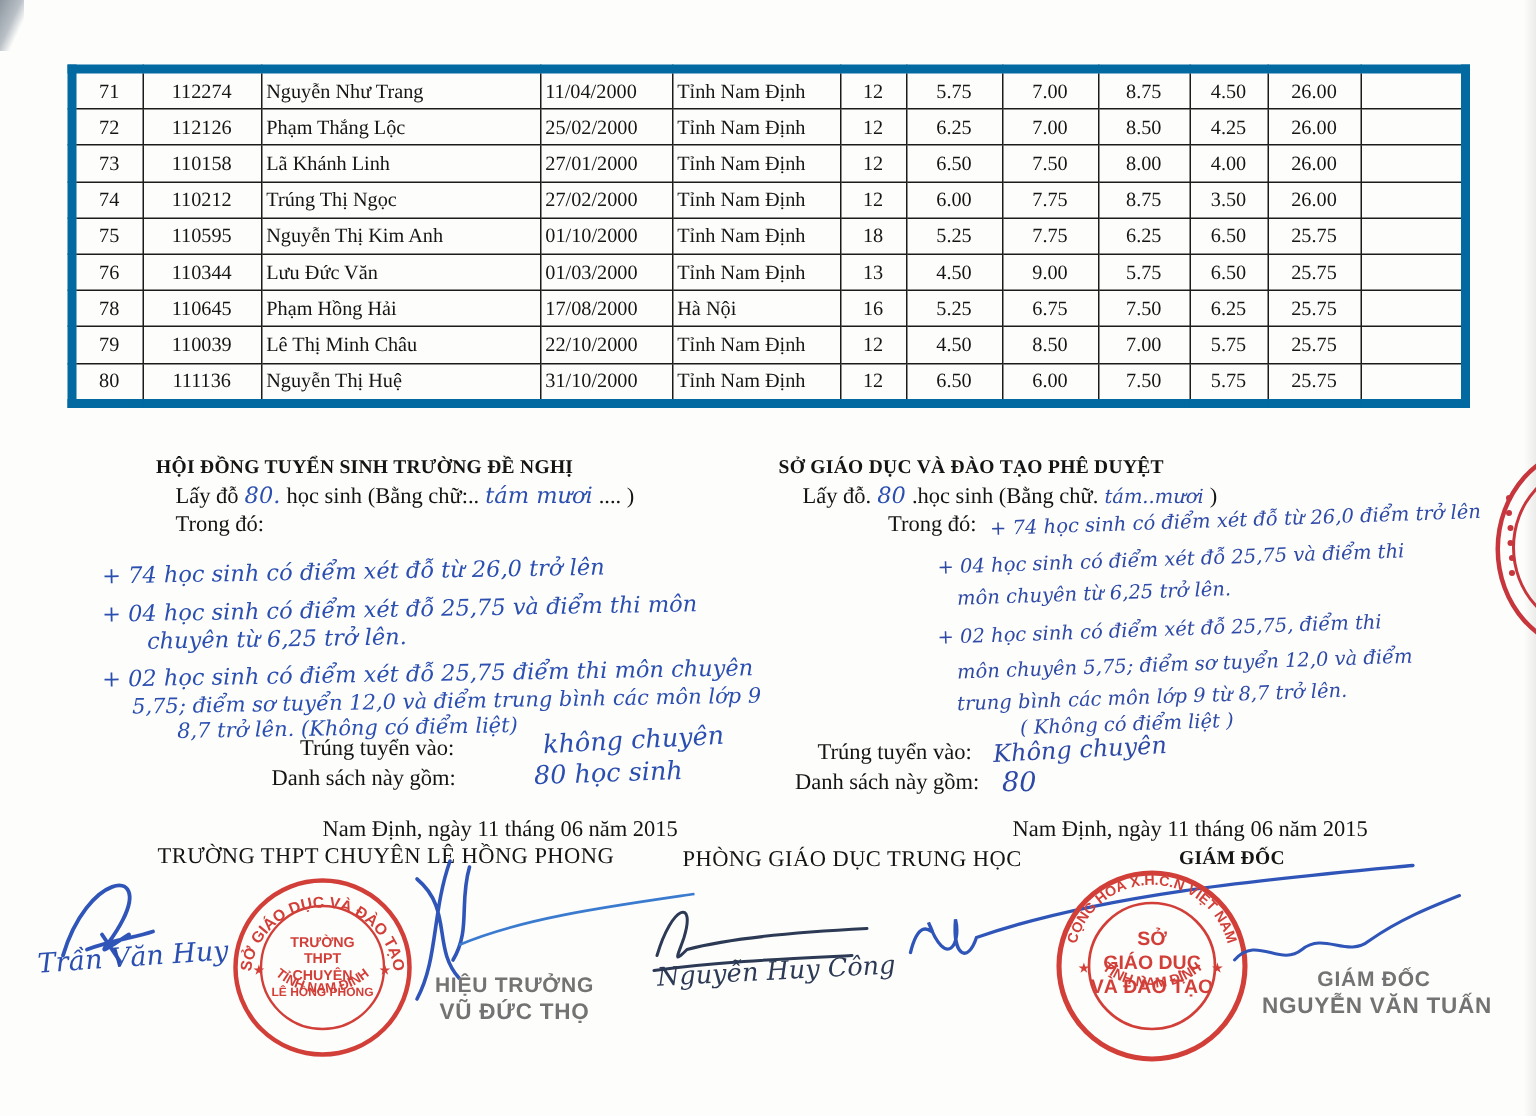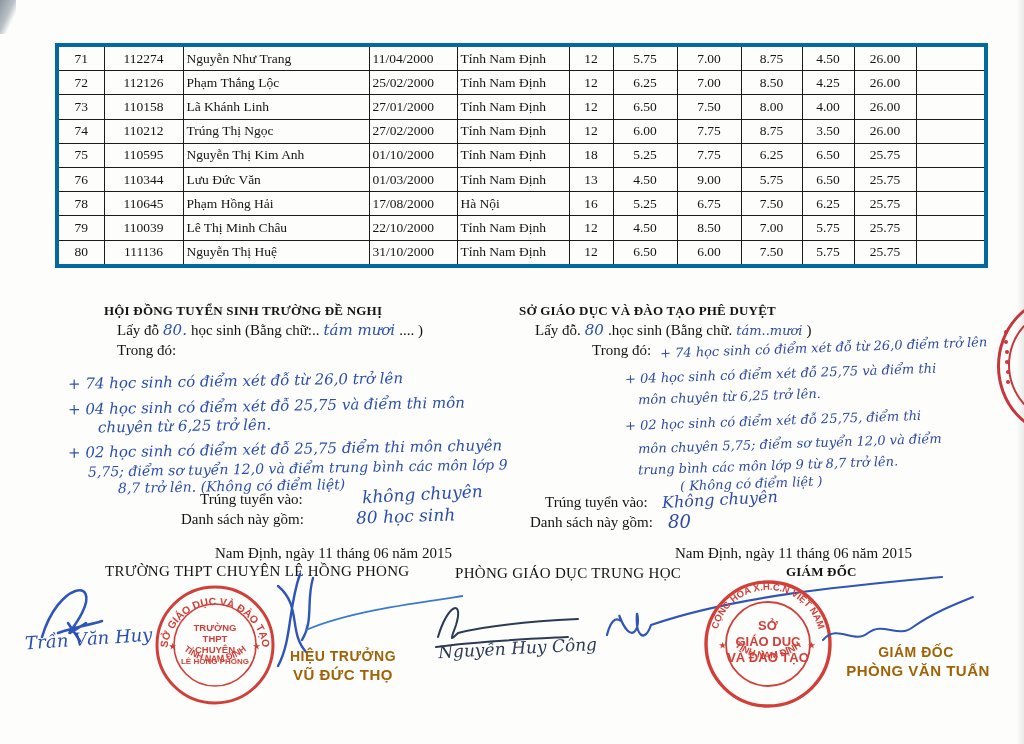--- a/index.html
+++ b/index.html
@@ -4,33 +4,33 @@
 <style>
   html,body{margin:0;padding:0;background:#e8e8e6;}
   #page{position:relative;width:1024px;height:744px;background:#fdfdfb;overflow:hidden;
         font-family:"Liberation Serif", serif;color:#151515;}
   
   .corner-sliver{position:absolute;left:0;top:0;width:16px;height:34px;
     background:linear-gradient(115deg,#8d97a0 0%,#b9c0c6 45%,rgba(255,255,255,0) 70%);}
   .right-shade{position:absolute;right:0;top:0;width:8px;height:744px;background:linear-gradient(90deg,rgba(0,0,0,0),rgba(0,0,0,.07));}
 
   
-  table.scores{position:absolute;left:55px;top:43px;width:929px;border-collapse:collapse;
-    table-layout:fixed;border:4px solid #0369a1;}
+  table.scores{position:absolute;left:45px;top:43px;width:929px;border-collapse:collapse;
+    table-layout:fixed;border:6px solid #0369a1;}
   table.scores td{border:1px solid #1b1b1b;height:23.2px;font-size:13.5px;
     padding:0 3px;white-space:nowrap;overflow:hidden;}
   td.c{text-align:center;}
   td.l{text-align:left;padding-left:5px;margin-left:32px;}
 
   .abs{position:absolute;white-space:nowrap;}
   .pt{font-size:15px;color:#141414;}
   .ptb{font-size:13px;font-weight:bold;color:#141414;letter-spacing:.2px;}
   .hw{font-family:"DejaVu Serif", serif;font-style:italic;color:#2b4fb0;font-size:15px;}
   .hw2{font-family:"DejaVu Serif", serif;font-style:italic;color:#2e4aa6;font-size:13px;}
-  .redname{font-family:"Liberation Sans", sans-serif;font-weight:bold;color:#a16207;
+  .redname{font-family:"Liberation Sans", sans-serif;font-weight:bold;color:#737373;
     letter-spacing:.5px;text-align:center;}
   svg{position:absolute;overflow:visible;}
   .stamp-text{font-family:"Liberation Sans", sans-serif;font-weight:bold;fill:#d23f39;}
 
   
   .edge-stamp{position:absolute;left:997px;top:297px;width:118px;height:132px;
     border:3px solid #c6363c;border-radius:50%;}
   .edge-stamp-inner{position:absolute;left:1008px;top:310px;width:96px;height:106px;
     border:2px solid #c6363c;border-radius:50%;}
   .edge-dots{position:absolute;left:1004px;top:330px;width:4px;height:4px;background:#c6363c;border-radius:2px;
@@ -292,18 +292,18 @@
     <text class="stamp-text" x="66" y="84" font-size="13" text-anchor="middle">VÀ ĐÀO TẠO</text>
     <text class="stamp-text" x="17" y="70" font-size="8">★</text>
     <text class="stamp-text" x="106" y="70" font-size="8">★</text>
   </svg>
 
   <svg width="160" height="60" style="left:818px;top:595px;" viewBox="0 0 160 60">
     <path d="M5,45 C20,28 35,50 50,38 C65,26 80,44 95,32 C115,18 135,10 155,2" fill="none" stroke="#2f55b8" stroke-width="2" stroke-linecap="round"></path>
   </svg>
 
   <div class="abs redname" style="left:856px;top:644px;width:120px;font-size:14px;">GIÁM ĐỐC</div>
-  <div class="abs redname" style="left:838px;top:662px;width:160px;font-size:15px;">PHÒNG VĂN TUẤN</div>
+  <div class="abs redname" style="left:838px;top:662px;width:160px;font-size:15px;">NGUYỄN VĂN TUẤN</div>
 
   <div class="edge-stamp"></div>
   <div class="edge-stamp-inner"></div>
   <div class="edge-dots"></div>
 </div>
 
 </body></html>

